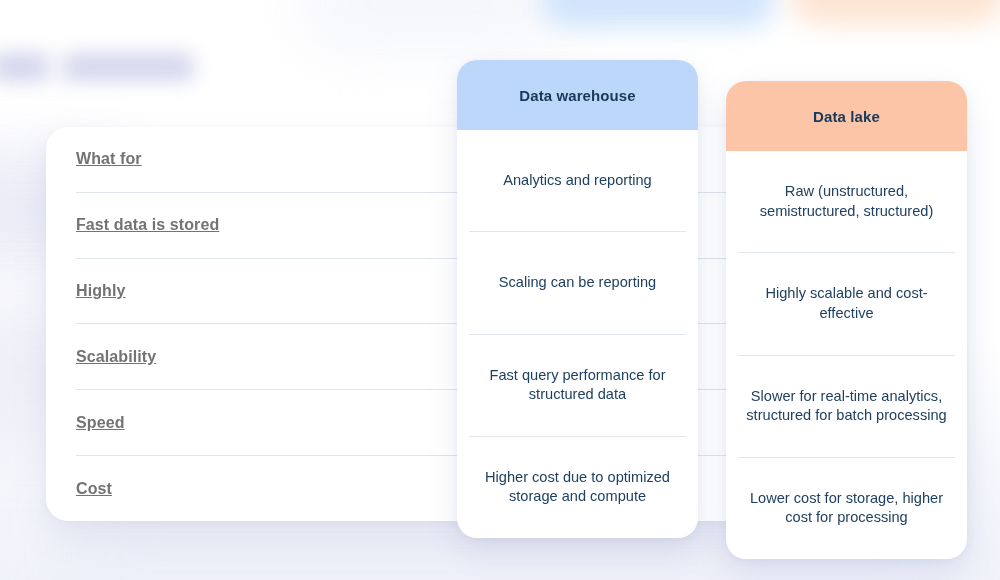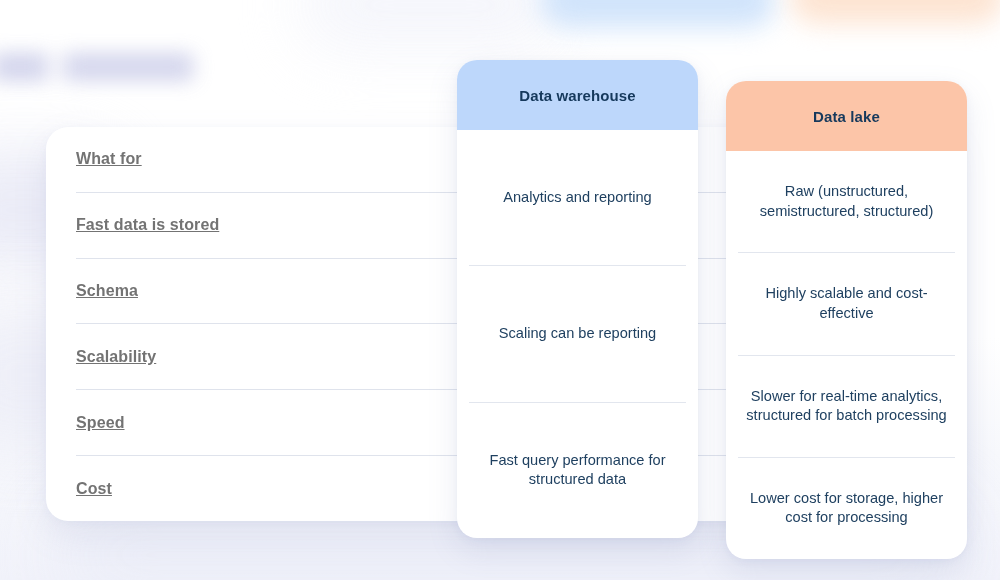--- a/index.html
+++ b/index.html
@@ -208,21 +208,21 @@
 
   <div class="labels-card">
     <div class="labels-inner">
       <div class="label-row">
         <span class="label-text">What for</span>
       </div>
       <div class="label-row">
         <span class="label-text">Fast data is stored</span>
       </div>
       <div class="label-row">
-        <span class="label-text">Schema</span>
+        <span class="label-text">Highly</span>
       </div>
       <div class="label-row">
         <span class="label-text">Scalability</span>
       </div>
       <div class="label-row">
         <span class="label-text">Speed</span>
       </div>
       <div class="label-row">
         <span class="label-text">Cost</span>
       </div>
@@ -234,20 +234,23 @@
     <div class="col-body">
       <div class="value-row">
         <span class="value-text">Analytics and reporting</span>
       </div>
       <div class="value-row">
         <span class="value-text">Scaling can be reporting</span>
       </div>
       <div class="value-row">
         <span class="value-text">Fast query performance for structured data</span>
       </div>
+      <div class="value-row">
+        <span class="value-text">Higher cost due to optimized storage and compute</span>
+      </div>
     </div>
   </div>
 
   <div class="value-card lake">
     <div class="col-header peach">Data lake</div>
     <div class="col-body">
       <div class="value-row">
         <span class="value-text">Raw (unstructured, semistructured, structured)</span>
       </div>
       <div class="value-row">

